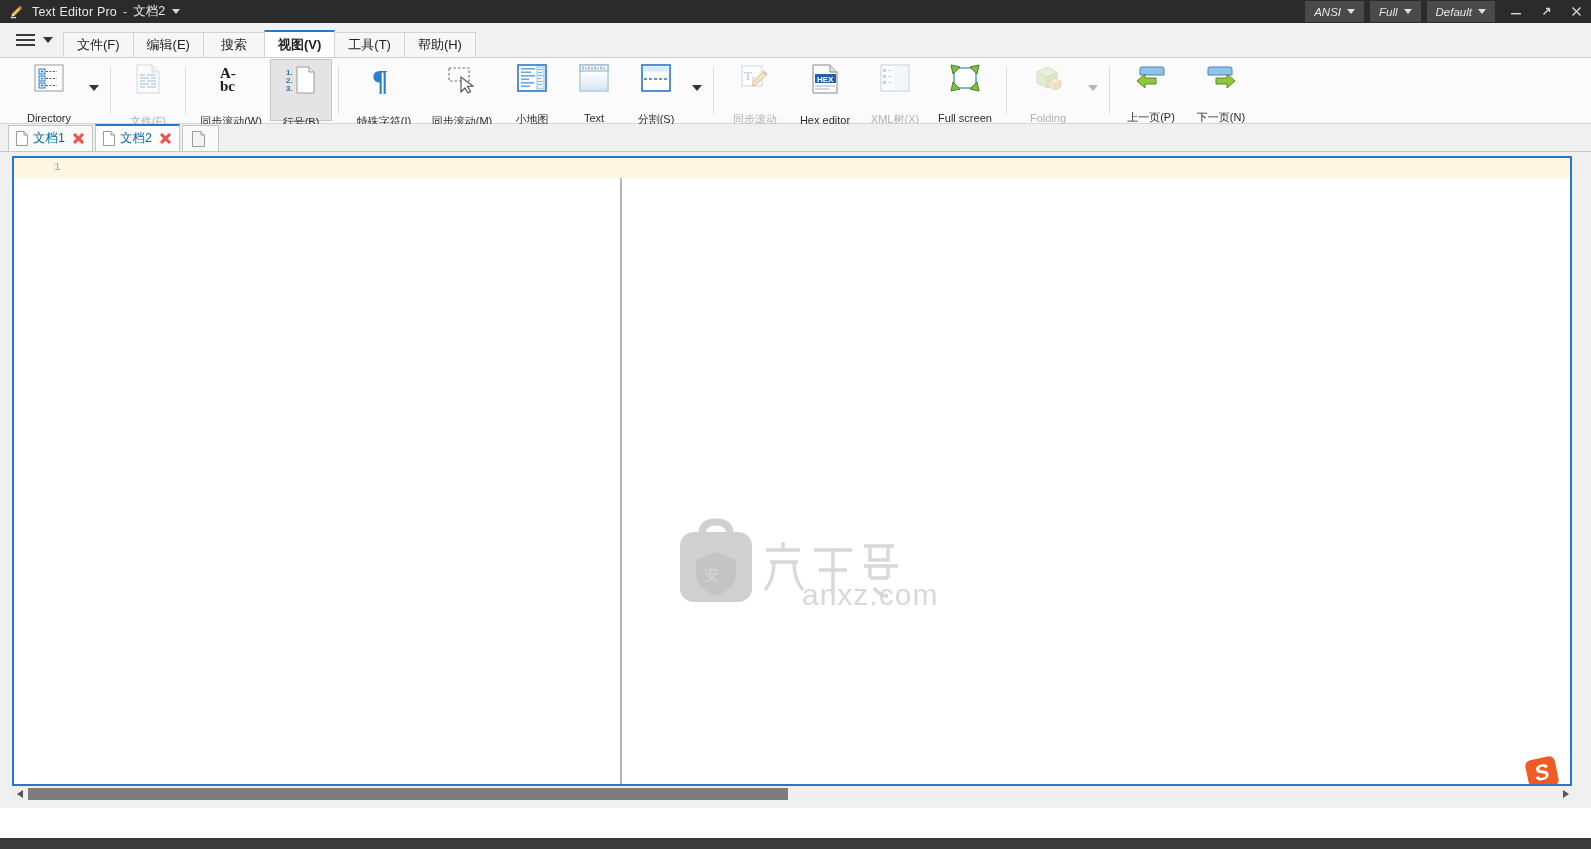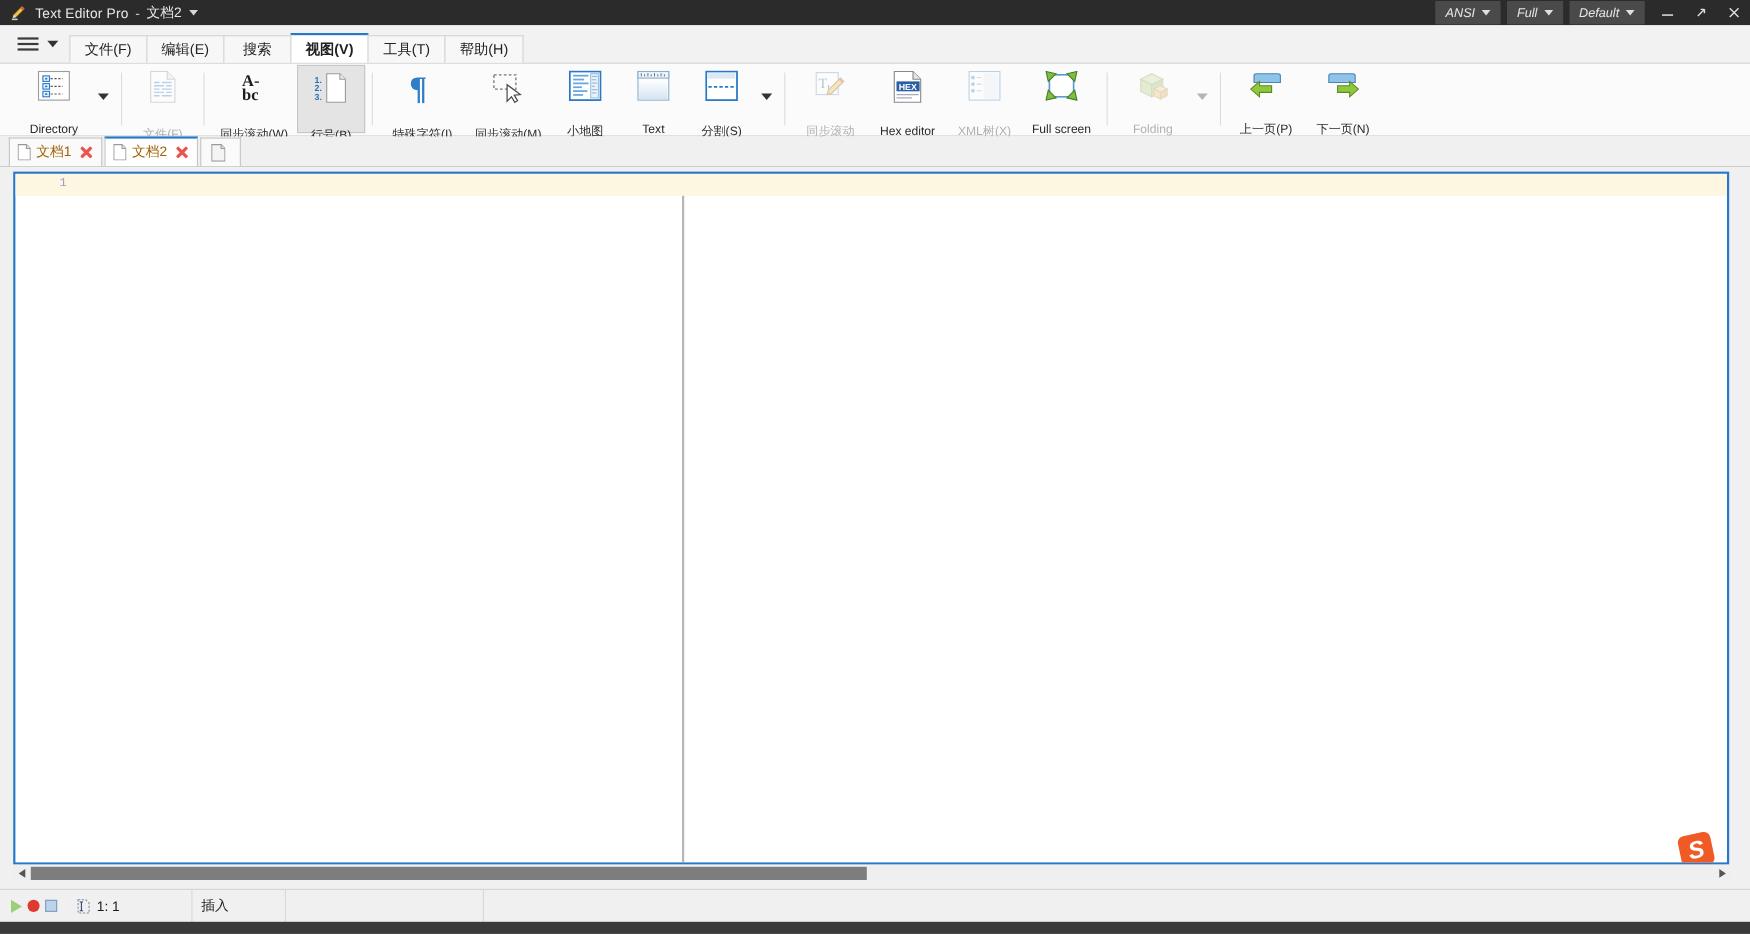--- a/index.html
+++ b/index.html
@@ -120,21 +120,21 @@
 
   
   .doctabs {
     position: absolute; left: 0; top: 124px; width: 1591px; height: 28px;
     background: #f0f0f0; border-bottom: 1px solid #c8c8c8;
     display: flex; align-items: flex-end; padding-left: 8px;
   }
   .dtab {
     height: 26px; display: flex; align-items: center; padding: 0 6px 0 7px;
     background: #fafafa; border: 1px solid #c4c4c4; border-bottom: none;
-    margin-right: 2px; font-size: 12.5px; color: #a16207;
+    margin-right: 2px; font-size: 12.5px; color: #0369a1;
   }
   .dtab.active { background: #ffffff; border-top: 2px solid #2878c8; height: 27px; }
   .dtab.blank { padding: 0 9px; }
   .dt-file {
     width: 12px; height: 15px; position: relative; margin-right: 5px; flex: none;
   }
   .dt-label { margin-right: 6px; white-space: nowrap; }
   .dt-close {
     width: 15px; height: 15px; position: relative; flex: none;
   }
@@ -579,57 +579,48 @@
       </div>
     </div>
   </div>
 
   <div class="editor-outer">
     <div class="editor">
       <div class="cur-line"></div>
       <div class="gutter-num">1</div>
       <div class="split-divider"></div>
 
+      <div class="watermark">
+        <svg width="240" height="120" viewBox="0 0 240 120">
+          <path d="M28 26 q0-12 14-12 t14 12" fill="none" stroke="#d0d0d0" stroke-width="7"></path>
+          <rect x="6" y="24" width="72" height="70" rx="14" fill="#d0d0d0"></rect>
+          <path d="M42 44 l20 8 v14 q0 14 -20 22 q-20 -8 -20 -22 v-14z" fill="#c4c4c4"></path>
+          <text x="30" y="72" font-size="15" fill="#d8d8d8" font-family="Liberation Sans, sans-serif">安</text>
+          <g fill="none" stroke="#d8d8d8" stroke-width="3.4">
+            <path d="M92 42 h34 M109 34 v8 M96 54 h28 M100 54 q0 18 -9 28 M120 54 q0 18 9 28"></path>
+            <path d="M140 42 h38 M159 42 v44 M159 62 h-14 M159 62 h14"></path>
+            <path d="M190 38 h30 M196 38 v14 h18 v-14 M190 58 h34 M196 58 v12 M214 58 v12 M196 70 h18 M200 80 q6 8 14 8"></path>
+          </g>
+        </svg>
+        <div class="wm-text">anxz.com</div>
+      </div>
 
       <div class="sogou">
         <span>S</span>
       </div>
     </div>
   </div>
 
   <div class="hscroll">
     <div class="hs-arrow left">
         <i></i>
       </div>
     <div class="hs-track">
       <div class="hs-thumb"></div>
     </div>
     <div class="hs-arrow right">
         <i></i>
       </div>
   </div>
 
-  <div class="statusbar">
-    <div class="sb-cell sb-macro">
-      <div class="sb-play"></div>
-      <div class="sb-rec"></div>
-      <div class="sb-stop"></div>
-    </div>
-    <div class="sb-cell sb-pos">
-      <div class="sb-pos-ico">
-        <svg width="12" height="14" viewBox="0 0 12 14">
-          <path d="M1 1h7l3 3v9H1z" fill="none" stroke="#7a8fa8" stroke-dasharray="2,1.4"></path>
-          <path d="M4 3v8 M2.5 3h3 M2.5 11h3" stroke="#33466b" stroke-width="1"></path>
-        </svg>
-      </div>
-      <span>1: 1</span>
-    </div>
-    <div class="sb-cell sb-ins">
-      <span>插入</span>
-    </div>
-    <div class="sb-cell sb-mode">
-      <span></span>
-    </div>
-    <div class="sb-fill"></div>
-  </div>
 
   <div class="bottombar"></div>
 </div>
 
 </body></html>

